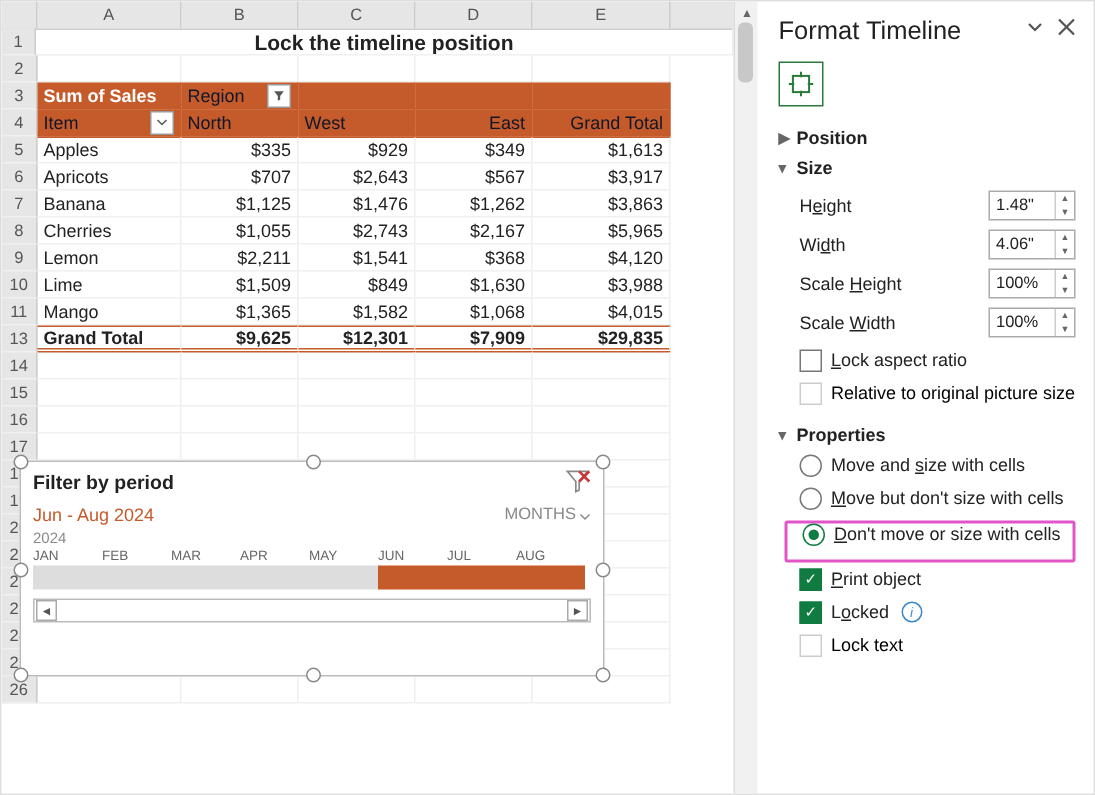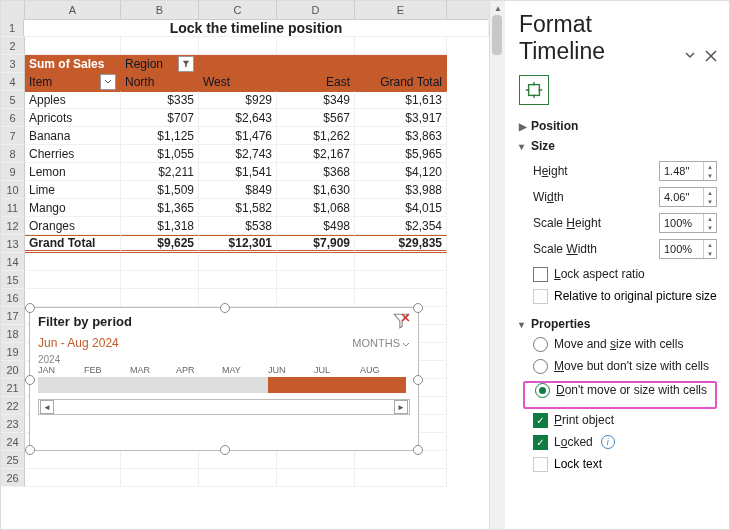--- a/index.html
+++ b/index.html
@@ -21,21 +21,21 @@
   .title{font-weight:700;font-size:14px;justify-content:center}
   .hdr1{background:#c55a2a;color:#fff;font-weight:700;border-right:1px solid #c55a2a;border-bottom:1px solid #c55a2a}
   .hdr2{background:#c55a2a;color:#0f172a;font-weight:400;border-right:1px solid #c55a2a;border-bottom:1px solid #c55a2a}
   .hdr2 .dd{width:14px;height:14px;background:#fff;border:1px solid #999;margin-left:auto;display:flex;align-items:center;justify-content:center}
   .hdr2 .dd svg{width:8px;height:8px}
   .topb{border-top:1px solid #c55a2a}
   .gt{font-weight:700}
   .gtrow .cell{border-top:1px solid #c55a2a;border-bottom:3px double #c55a2a;font-weight:700}
   .num{justify-content:flex-end}
   
-  #tlbox{position:absolute;left:28px;top:306px;width:388px;height:142px;border:1px solid #bbb;background:#fff}
+  #tlbox{position:absolute;left:12px;top:306px;width:388px;height:142px;border:1px solid #bbb;background:#fff}
   .handle{position:absolute;width:8px;height:8px;background:#fff;border:1px solid #888;border-radius:50%}
   #tlbox .h1{left:-5px;top:-5px}
   #tlbox .h2{left:50%;top:-5px;margin-left:-4px}
   #tlbox .h3{right:-5px;top:-5px}
   #tlbox .h4{left:-5px;top:50%;margin-top:-4px}
   #tlbox .h5{right:-5px;top:50%;margin-top:-4px}
   #tlbox .h6{left:-5px;bottom:-5px}
   #tlbox .h7{left:50%;bottom:-5px;margin-left:-4px}
   #tlbox .h8{right:-5px;bottom:-5px}
   .tlhd{display:flex;align-items:center;height:26px;padding:0 8px;font-weight:700;font-size:13px}
@@ -50,21 +50,21 @@
   .tlbar .on{background:#c55a2a}
   .tlscroll{margin:6px 8px 0;height:14px;border:1px solid #bbb;display:flex;align-items:center;padding:0 1px}
   .tlscroll .arr{width:12px;height:12px;border:1px solid #aaa;display:flex;align-items:center;justify-content:center;font-size:8px;color:#555}
   .tlscroll .track{flex:1;height:10px}
   
   #vsb{position:absolute;left:488px;top:0;width:16px;height:528px;background:#f1f1f1;border-left:1px solid #ddd;border-right:1px solid #ddd}
   #vsb .thumb{position:absolute;left:2px;top:14px;width:10px;height:40px;background:#c8c8c8;border-radius:4px}
   #vsb .btn{position:absolute;left:0;width:16px;height:14px;display:flex;align-items:center;justify-content:center;font-size:8px;color:#666}
   
   #pane{position:absolute;left:504px;top:0;right:0;bottom:0;background:#fff;padding:10px 12px 0 14px;box-sizing:border-box}
-  #pane h1{font-size:23px;font-weight:400;margin:0 0 10px;color:#222;display:flex;align-items:flex-end}
+  #pane h1{font-size:17px;font-weight:400;margin:0 0 10px;color:#222;display:flex;align-items:flex-start}
   #pane h1 .chev{margin-left:auto;font-size:14px;color:#555}
   #pane h1 .x{margin-left:8px;font-size:14px;color:#555}
   .toolbtn{width:28px;height:28px;border:1px solid #2a7a3a;display:flex;align-items:center;justify-content:center;margin-bottom:14px}
   .toolbtn svg{width:18px;height:18px}
   .sect{font-weight:700;font-size:12px;margin:6px 0;display:flex;align-items:center;cursor:default}
   .sect .tw{width:12px;display:inline-block;color:#666;font-size:10px}
   .field{display:flex;align-items:center;height:24px;margin:2px 0 2px 14px;font-size:12px}
   .field label{flex:1;white-space:nowrap}
   .spin{width:58px;height:20px;border:1px solid #aaa;display:flex;align-items:center;font-size:11px;padding-left:4px;position:relative;box-sizing:border-box;background:#fff}
   .spin .ud{position:absolute;right:0;top:0;bottom:0;width:12px;border-left:1px solid #ccc;display:flex;flex-direction:column}
@@ -187,28 +187,20 @@
           <div class="cell cD num">$1,630</div>
           <div class="cell cE num">$3,988</div>
         </div>
         <div class="row">
           <div class="rowhdr">11</div>
           <div class="cell cA ">Mango</div>
           <div class="cell cB num">$1,365</div>
           <div class="cell cC num">$1,582</div>
           <div class="cell cD num">$1,068</div>
           <div class="cell cE num">$4,015</div>
-        </div>
-        <div class="row">
-          <div class="rowhdr">12</div>
-          <div class="cell cA ">Oranges</div>
-          <div class="cell cB num">$1,318</div>
-          <div class="cell cC num">$538</div>
-          <div class="cell cD num">$498</div>
-          <div class="cell cE num">$2,354</div>
         </div>
         <div class="row gtrow">
           <div class="rowhdr">13</div>
           <div class="cell cA gt">Grand Total</div>
           <div class="cell cB gt num">$9,625</div>
           <div class="cell cC gt num">$12,301</div>
           <div class="cell cD gt num">$7,909</div>
           <div class="cell cE gt num">$29,835</div>
         </div>
         <div class="row">

